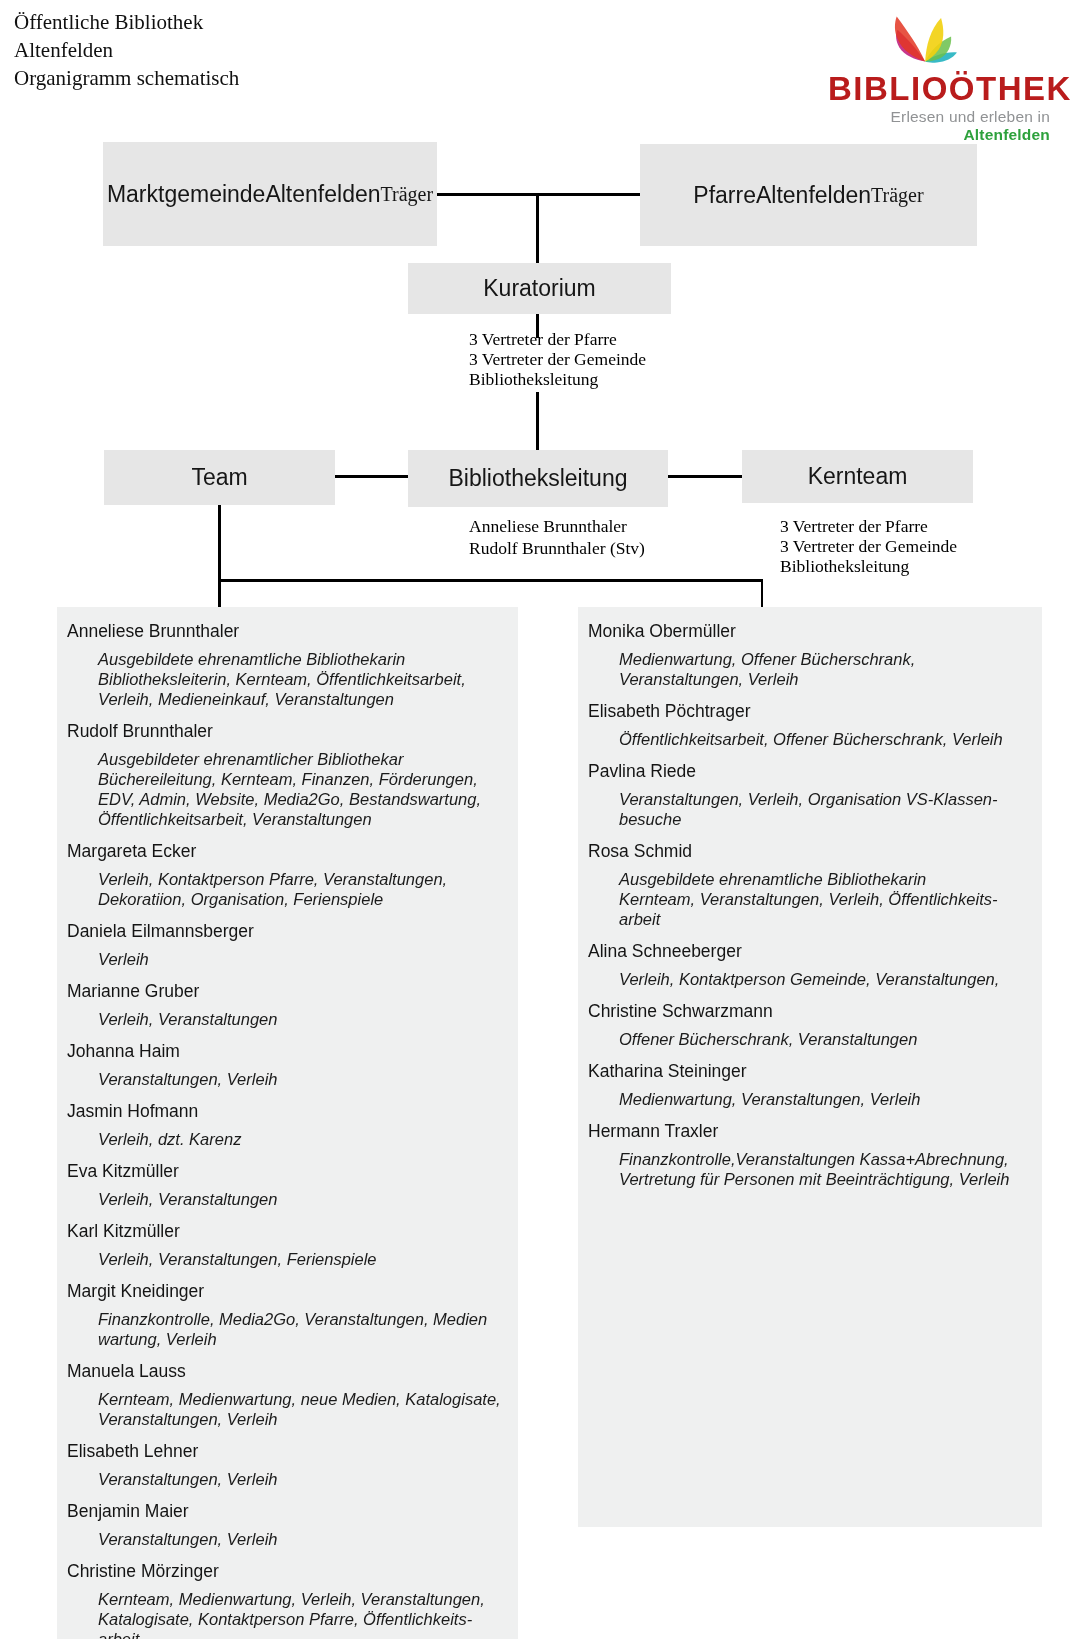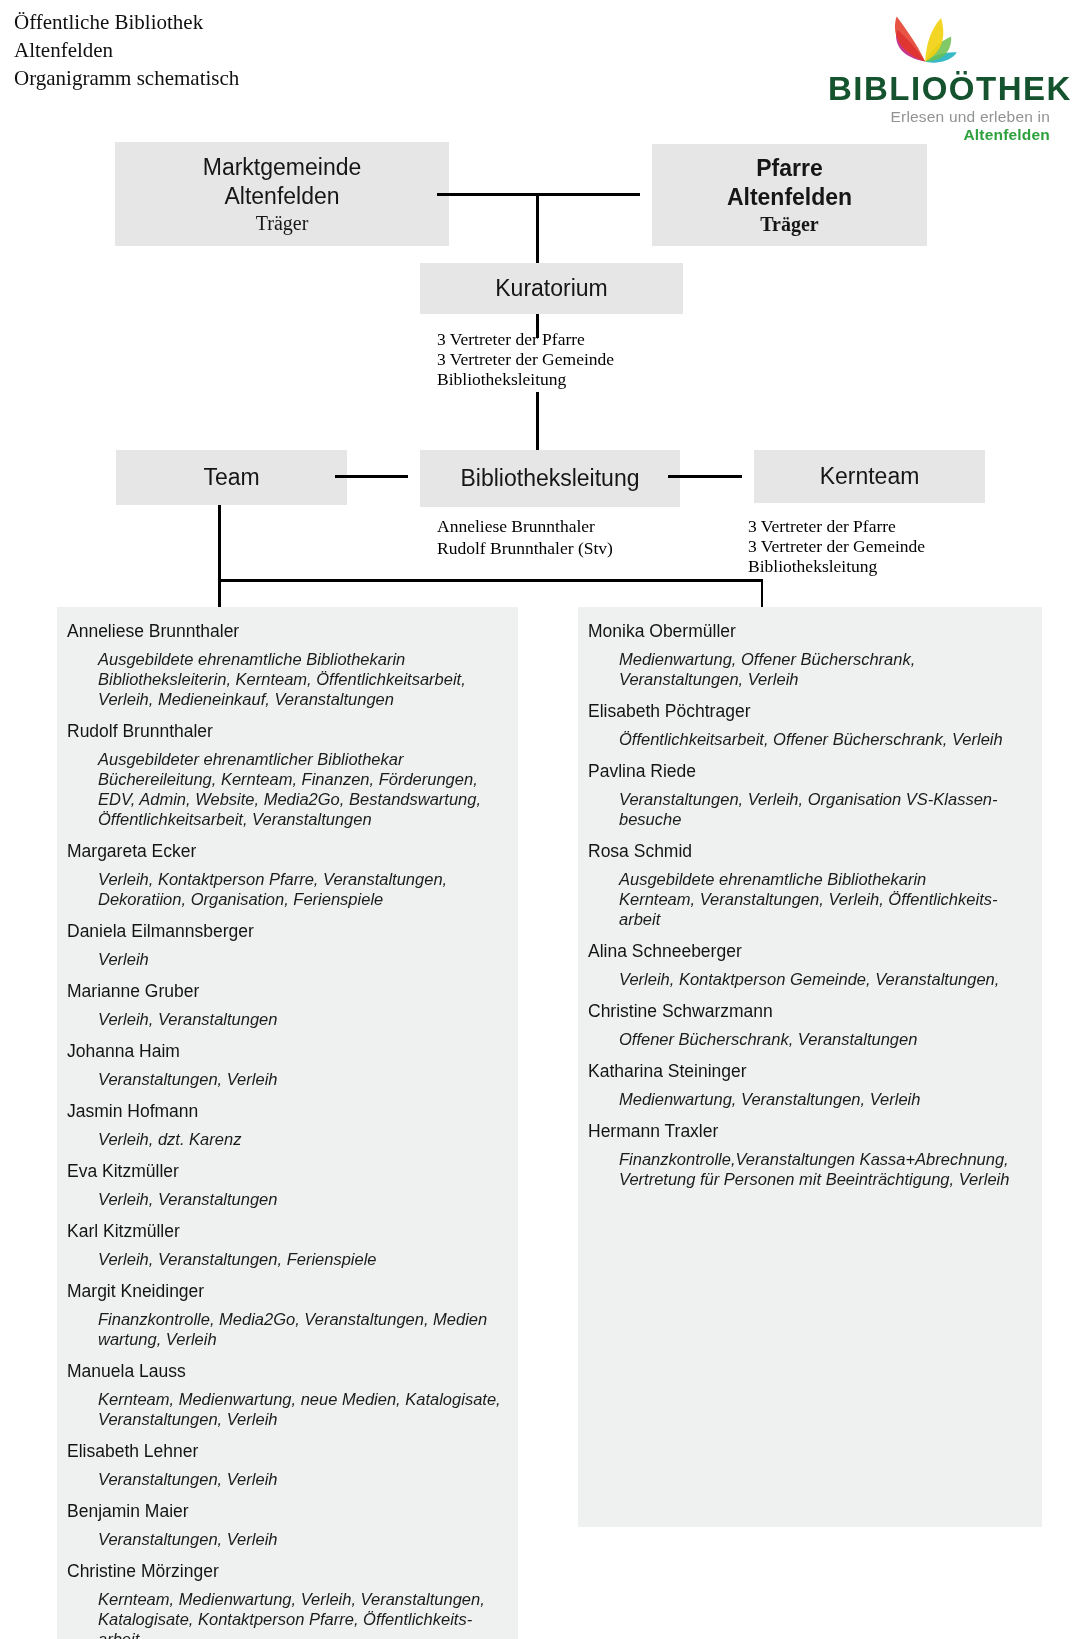--- a/index.html
+++ b/index.html
@@ -8,31 +8,31 @@
   
   .doc-title{position:absolute;left:14px;top:8px;font-family:"Liberation Serif",serif;
              font-size:21px;line-height:28px;color:#101010;}
   
   .logo{position:absolute;left:828px;top:6px;width:222px;}
   .logo-icon{display:block;margin-left:52px;}
   .logo-wordmark{font-size:33px;font-weight:bold;letter-spacing:1.5px;line-height:34px;}
   .logo-tagline{font-size:15.5px;margin-top:2px;letter-spacing:.2px;}
   .logo-tagline .hl{font-weight:bold;}
   
-  .gbox{position:absolute;background:#e6e6e6;display:flex;flex-direction:column;
-        align-items:center;justify-content:center;text-align:center;margin-left:12px;}
+  .gbox{position:absolute;background:#e6e6e6;display:flex;flex-direction:row;
+        align-items:center;justify-content:center;text-align:center;}
   .box-label{font-size:23px;line-height:29px;color:#161616;}
   .box-sub{font-family:"Liberation Serif",serif;font-size:20px;line-height:25px;color:#161616;}
   
   .hline,.vline{position:absolute;background:#000;}
   .hline{height:2.5px;}
   .vline{width:2.5px;}
   
   .note{position:absolute;font-family:"Liberation Serif",serif;font-size:17.5px;
-        line-height:20px;color:#000;}
+        line-height:20px;color:#000;margin-left:32px;}
   .note.wide{line-height:21.5px;}
   
   .panel{position:absolute;background:#eff0f0;}
   .panel-inner{padding:13px 8px 0 10px;}
   .member{margin-bottom:11px;}
   .member-name{font-size:17.5px;line-height:22px;color:#141414;}
   .member-roles{padding-left:31px;margin-top:7px;}
   .role-line{font-style:italic;font-size:16.5px;line-height:20px;color:#1b1b1b;}
   .role-line.upright{font-style:normal;}
 </style>
@@ -48,33 +48,33 @@
     </div>
 
   <div class="logo">
     <svg class="logo-icon" width="92" height="66" viewBox="0 0 110 70">
       <path fill-opacity="0.9" d="M54 62 C 42 60 29 55 23 45 C 19 38 18 30 21 24 C 33 35 45 48 54 62 Z" fill="#c2217e"></path>
       <path fill-opacity="0.85" d="M54 62 C 40 57 27 49 21 35 C 17 26 17 16 20 8 C 31 23 45 42 54 62 Z" fill="#e33623"></path>
       <path fill-opacity="0.9" d="M54 62 C 64 55 77 50 92 51 C 87 58 78 62 68 63 C 62 64 57 63 54 62 Z" fill="#22b2c0"></path>
       <path fill-opacity="0.85" d="M54 62 C 60 49 70 39 85 32 C 86 43 81 53 72 58 C 66 61 59 62 54 62 Z" fill="#6abf4b"></path>
       <path fill-opacity="0.9" d="M54 62 C 55 43 60 24 73 10 C 77 23 77 38 70 48 C 65 55 60 59 54 62 Z" fill="#f2d00e"></path>
     </svg>
-    <div class="logo-wordmark" style="color: #14532d;">BIBLIOÖTHEK</div>
+    <div class="logo-wordmark" style="color: #b91c1c;">BIBLIOÖTHEK</div>
     <div class="logo-tagline" style="color: rgb(144, 146, 148); text-align: right;">
       <span>Erlesen und erleben in </span><span class="hl" style="color: rgb(45, 161, 60);">Altenfelden</span>
     </div>
   </div>
 
   <div class="gbox" style="left:103px;top:142px;width:334px;height:104px;">
     <div class="box-label">Marktgemeinde</div>
     <div class="box-label">Altenfelden</div>
     <div class="box-sub">Träger</div>
   </div>
 
-  <div class="gbox" style="left:640px;top:144px;width:275px;height:102px;font-weight:bold;">
+  <div class="gbox" style="left:640px;top:144px;width:337px;height:102px;">
     <div class="box-label">Pfarre</div>
     <div class="box-label">Altenfelden</div>
     <div class="box-sub">Träger</div>
   </div>
 
   <div class="gbox" style="left:408px;top:263px;width:263px;height:51px;">
     <div class="box-label">Kuratorium</div>
   </div>
 
   <div class="gbox" style="left:104px;top:450px;width:231px;height:55px;">

